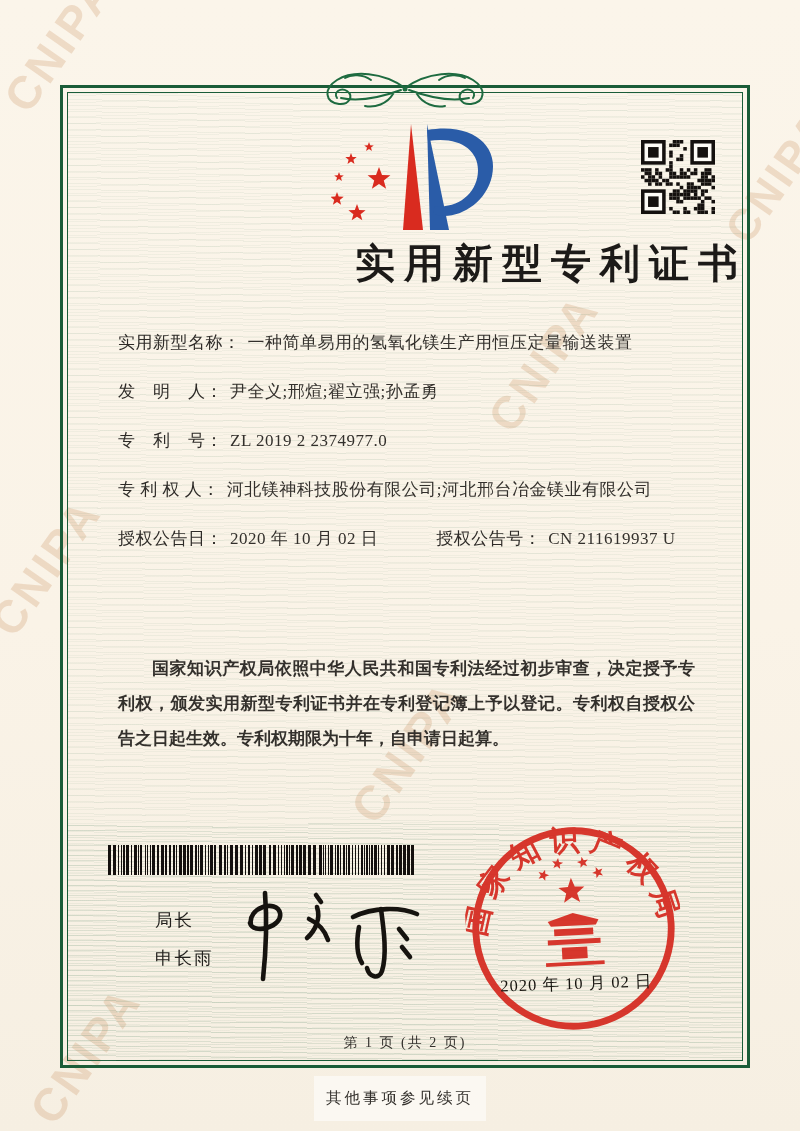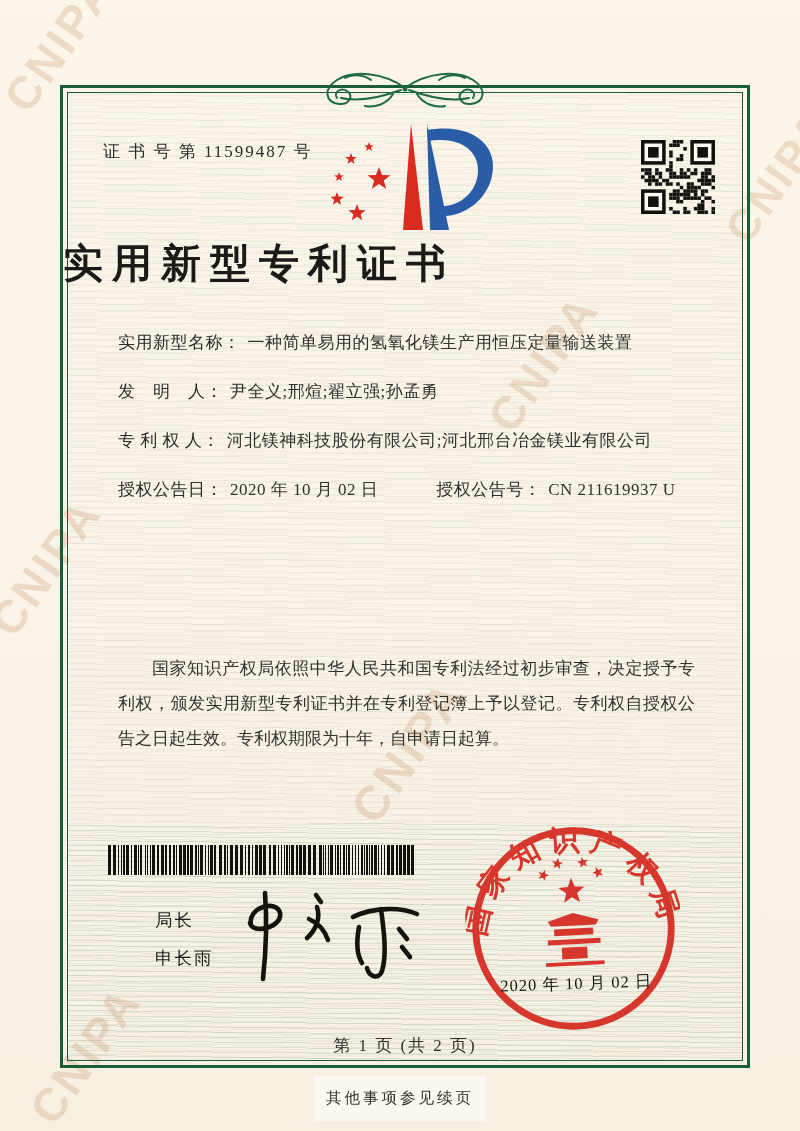--- a/index.html
+++ b/index.html
@@ -14,42 +14,42 @@
   .guilloche{position:absolute;inset:5px;z-index:0;background:
       repeating-linear-gradient(1.2deg, rgba(110,150,120,.09) 0 1px, transparent 1px 6px),
       repeating-linear-gradient(-1.4deg, rgba(110,150,120,.07) 0 1px, transparent 1px 7px);}
   .wave-band{position:absolute;left:5px;right:5px;top:735px;height:238px;z-index:0;background:
       repeating-linear-gradient(0.6deg, rgba(96,142,112,.18) 0 1px, transparent 1px 5px);}
   .ornament{position:absolute;left:50%;top:-24px;transform:translateX(-50%);z-index:2;}
   
   .cert-no{position:absolute;left:40px;top:52px;font-size:17px;letter-spacing:2px;color:#2e2b28;z-index:2;}
   .logo{position:absolute;left:268px;top:34px;z-index:2;}
   .qr{position:absolute;left:578px;top:52px;z-index:2;}
-  .title{position:absolute;left:0;right:0;top:148px;text-align:left;font-size:40px;font-weight:700;
+  .title{position:absolute;left:0;right:0;top:148px;text-align:right;font-size:40px;font-weight:700;
       color:#1c1a18;letter-spacing:9px;z-index:2;}
   
   .fields{position:absolute;left:55px;right:48px;top:243px;z-index:2;color:#33302c;}
   .field-row{height:49px;font-size:17px;letter-spacing:.5px;white-space:nowrap;}
   .f-label{color:#2e2b28;}
   .f-value{margin-left:7px;}
   .f-label2{margin-left:58px;}
   
   .paras{position:absolute;left:55px;right:52px;top:563px;z-index:2;font-size:17px;line-height:2.06;
-      text-align:justify;color:#33302c;}
+      text-align:justify;color:#33302c;font-weight:bold;}
   .paras p{margin:0;text-indent:2em;}
   
   .barcode{position:absolute;left:45px;top:757px;z-index:2;}
   .signer{position:absolute;left:55px;top:820px;z-index:2;font-size:17.5px;color:#23211e;letter-spacing:2px;margin-left:37px;}
   .signer div{margin-bottom:14px;}
   .signature{position:absolute;left:158px;top:793px;z-index:2;}
   .seal{position:absolute;left:403px;top:733px;width:215px;height:215px;z-index:3;transform:rotate(-3deg);}
   .seal svg{position:absolute;inset:0;opacity:.92;}
   .seal-date{position:absolute;left:6px;right:6px;top:152px;text-align:center;font-size:16.5px;
       color:#17140f;letter-spacing:1px;transform:rotate(1deg);}
-  .page-info{position:absolute;left:0;right:0;top:946px;text-align:center;font-size:17px;
+  .page-info{position:absolute;left:0;right:0;top:946px;text-align:center;font-size:14px;
       letter-spacing:2px;color:#33302c;z-index:2;}
   .continuation{position:absolute;left:0;right:0;top:1076px;text-align:center;z-index:2;}
   .continuation span{display:inline-block;background:rgba(255,255,255,.55);padding:12px 12px;
       font-size:15.5px;letter-spacing:3px;color:#33302c;}
 </style>
 </head>
 <body>
 
 <div class="page">
 
@@ -70,21 +70,20 @@
           <path d="M130,24 C108,8 78,6 62,16 C48,25 50,38 64,40 C74,41 79,32 72,27 C66,23 58,28 62,34"></path>
           <path d="M126,26 C104,34 84,38 66,34"></path>
           <path d="M96,16 C88,10 76,10 70,14"></path>
           <path d="M118,30 C112,40 100,44 90,42"></path>
         </g>
         <use href="#curl" transform="translate(260,0) scale(-1,1)"></use>
       </g>
       <circle cx="130" cy="25" r="2.5" fill="#1e6b40"></circle>
     </svg>
 
-    <div class="cert-no">证 书 号 第 11599487 号</div>
 
     <svg class="logo" width="170" height="112" viewBox="0 0 170 112">
       <polygon fill="#d92b1f" points="48.0,45.0 51.0,52.9 59.4,53.3 52.8,58.6 55.1,66.7 48.0,62.0 40.9,66.7 43.2,58.6 36.6,53.3 45.0,52.9"></polygon>
       <polygon fill="#d92b1f" points="38.0,20.0 39.2,23.3 42.8,23.5 40.0,25.6 40.9,29.0 38.0,27.1 35.1,29.0 36.0,25.6 33.2,23.5 36.8,23.3"></polygon>
       <polygon fill="#d92b1f" points="20.0,31.0 21.5,35.0 25.7,35.1 22.4,37.8 23.5,41.9 20.0,39.5 16.5,41.9 17.6,37.8 14.3,35.1 18.5,35.0"></polygon>
       <polygon fill="#d92b1f" points="8.0,50.0 9.2,53.3 12.8,53.5 10.0,55.6 10.9,59.0 8.0,57.1 5.1,59.0 6.0,55.6 3.2,53.5 6.8,53.3"></polygon>
       <polygon fill="#d92b1f" points="6.0,70.0 7.7,74.6 12.7,74.8 8.8,77.9 10.1,82.7 6.0,79.9 1.9,82.7 3.2,77.9 -0.7,74.8 4.3,74.6"></polygon>
       <polygon fill="#d92b1f" points="26.0,82.0 28.2,87.9 34.6,88.2 29.6,92.2 31.3,98.3 26.0,94.8 20.7,98.3 22.4,92.2 17.4,88.2 23.8,87.9"></polygon>
       <polygon points="80,2 92,108 72,108" fill="#d92b1f"></polygon>
       <polygon points="96,2 118,108 99,108" fill="#2a5ca8"></polygon>
@@ -231,20 +230,23 @@
     <div class="title">实用新型专利证书</div>
 
     <div class="fields">
       <div class="field-row">
         <span class="f-label">实用新型名称：</span><span class="f-value">一种简单易用的氢氧化镁生产用恒压定量输送装置</span>
       </div>
       <div class="field-row">
         <span class="f-label">发　明　人：</span><span class="f-value">尹全义;邢煊;翟立强;孙孟勇</span>
       </div>
       <div class="field-row">
+        <span class="f-label">专　利　号：</span><span class="f-value">ZL 2019 2 2374977.0</span>
+      </div>
+      <div class="field-row">
         <span class="f-label">专 利 权 人：</span><span class="f-value">河北镁神科技股份有限公司;河北邢台冶金镁业有限公司</span>
       </div>
       <div class="field-row">
         <span class="f-label">授权公告日：</span><span class="f-value">2020 年 10 月 02 日</span><span class="f-label f-label2">授权公告号：</span><span class="f-value">CN 211619937 U</span>
       </div>
     </div>
 
     <div class="paras">
       <p>国家知识产权局依照中华人民共和国专利法经过初步审查，决定授予专利权，颁发实用新型专利证书并在专利登记簿上予以登记。专利权自授权公告之日起生效。专利权期限为十年，自申请日起算。</p>
     </div>

